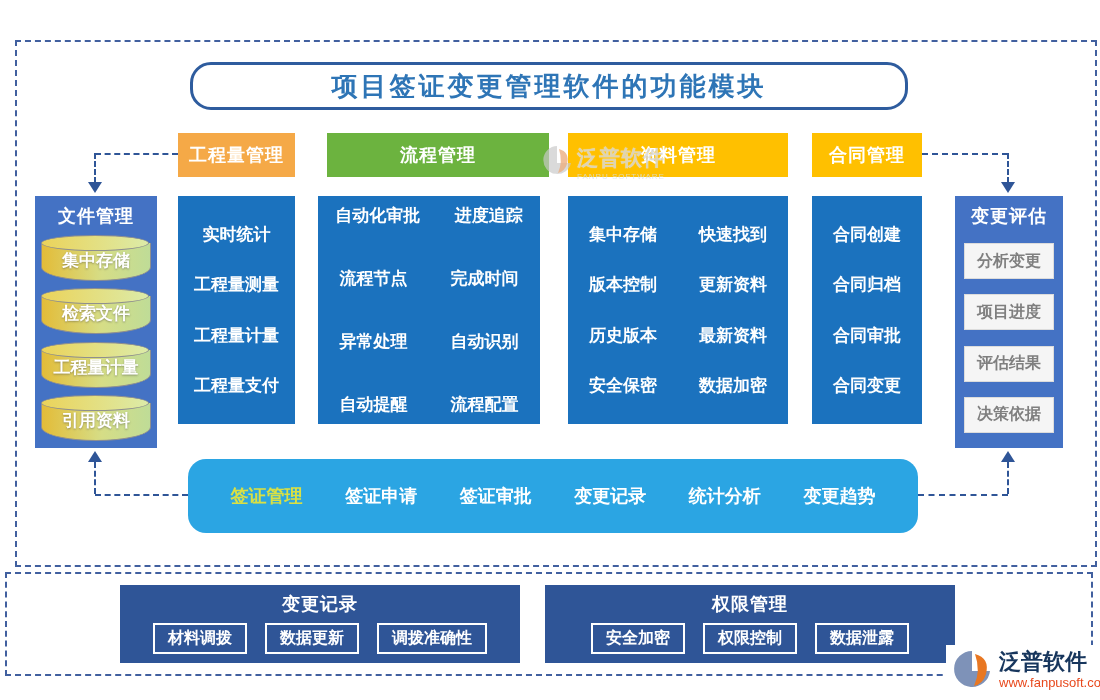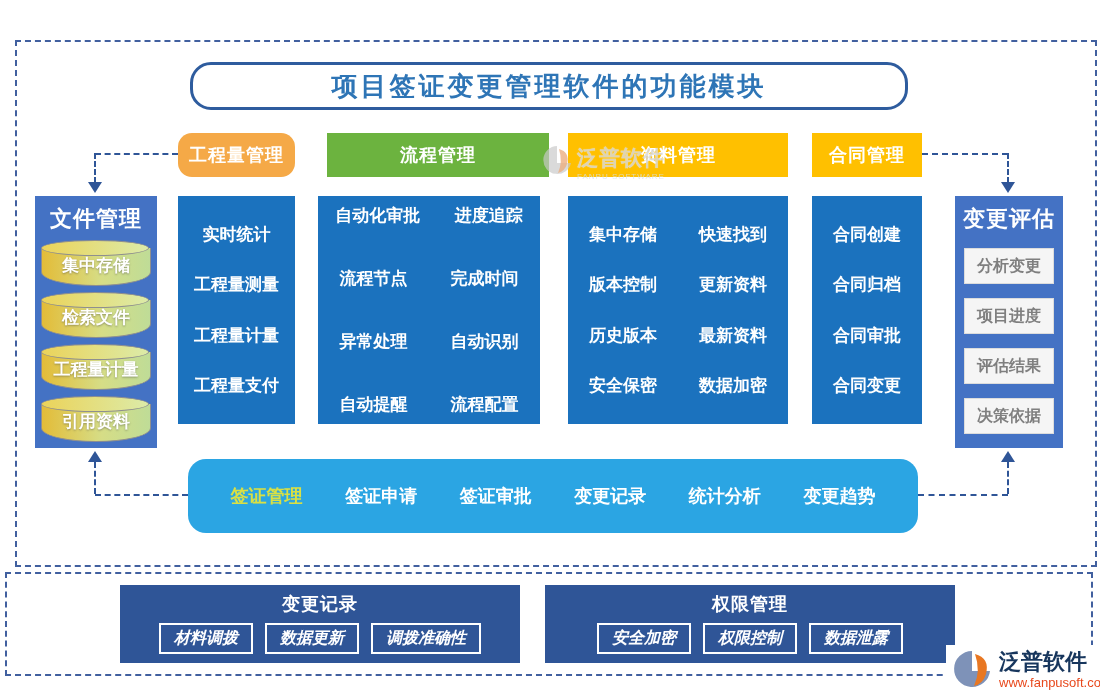--- a/index.html
+++ b/index.html
@@ -10,30 +10,30 @@
   .frame-main { left:15px; top:40px; width:1082px; height:527px; }
   .frame-bottom { left:5px; top:572px; width:1088px; height:104px; }
 
   .title-box { position:absolute; left:190px; top:62px; width:718px; height:48px;
     border:3px solid #2E5C9E; border-radius:21px; background:#fff;
     display:flex; align-items:center; justify-content:center;
     font-size:26px; font-weight:bold; color:#2E75B6; letter-spacing:3px; }
 
   .col-header { position:absolute; top:133px; height:44px; display:flex; align-items:center;
     justify-content:center; color:#fff; font-weight:bold; font-size:18px; letter-spacing:1px; }
-  .hdr-engineering { left:178px; width:117px; background:#F5A947;border-radius:14px; }
+  .hdr-engineering { left:178px; width:117px; background:#F5A947; }
   .hdr-process { left:318px; width:222px; background:#6CB33F;margin-left:9px; }
   .hdr-document { left:568px; width:220px; background:#FFC000; }
   .hdr-contract { left:812px; width:110px; background:#FFC000; }
 
   .side-panel { position:absolute; top:196px; background:#4472C4; display:flex;
     flex-direction:column; }
   .panel-left { left:35px; width:122px; height:252px; }
   .panel-right { left:955px; width:108px; height:252px; }
-  .panel-title { text-align:center; color:#fff; font-weight:bold; font-size:22px;
+  .panel-title { text-align:center; color:#fff; font-weight:bold; font-size:18px;
     padding-top:8px; letter-spacing:1px; }
   .panel-body { flex:1; display:flex; flex-direction:column; justify-content:space-evenly;
     align-items:center; }
 
   .cylinder { position:relative; width:110px; height:46px; }
   .cyl-body { position:absolute; left:0; top:8px; width:110px; height:38px;
     background:linear-gradient(90deg,#E3BC38,#D6DD86 55%,#BFDC97);
     border:1px solid #8f8f8f; border-top:none;
     border-radius:0 0 55px 55px / 0 0 14px 14px; }
   .cyl-top { position:absolute; left:0; top:0; width:108px; height:16px;
@@ -67,21 +67,21 @@
   .arrow-down { width:0; height:0; border-left:7px solid transparent;
     border-right:7px solid transparent; border-top:11px solid #2F5597; }
   .arrow-up { width:0; height:0; border-left:7px solid transparent;
     border-right:7px solid transparent; border-bottom:11px solid #2F5597; }
 
   .bottom-box { position:absolute; top:585px; height:78px; background:#2F5597; color:#fff; }
   .box-dispatch { left:120px; width:400px; }
   .box-permission { left:545px; width:410px; }
   .bottom-box-title { text-align:center; font-weight:bold; font-size:18px; padding-top:7px;
     letter-spacing:1px; }
-  .bottom-btn-row { display:flex; justify-content:center; gap:12px; margin-top:7px;font-style:italic; }
+  .bottom-btn-row { display:flex; justify-content:center; gap:18px; margin-top:7px; }
   .bottom-btn { border:2px solid #fff; padding:3px 13px; font-weight:bold; font-size:16px;
     white-space:nowrap; }
 
   .watermark { position:absolute; left:543px; top:143px; display:flex; align-items:center;
     gap:4px; z-index:5; opacity:.85; pointer-events:none; }
   .wm-icon { width:30px; height:38px; }
   .wm-text-name { font-size:21px; font-weight:bold; color:rgba(214,214,214,.95);
     text-shadow:0 0 1px rgba(255,255,255,.7); letter-spacing:1px; }
   .wm-text-sub { font-size:8px; color:rgba(215,225,232,.9); letter-spacing:1px; }
 

